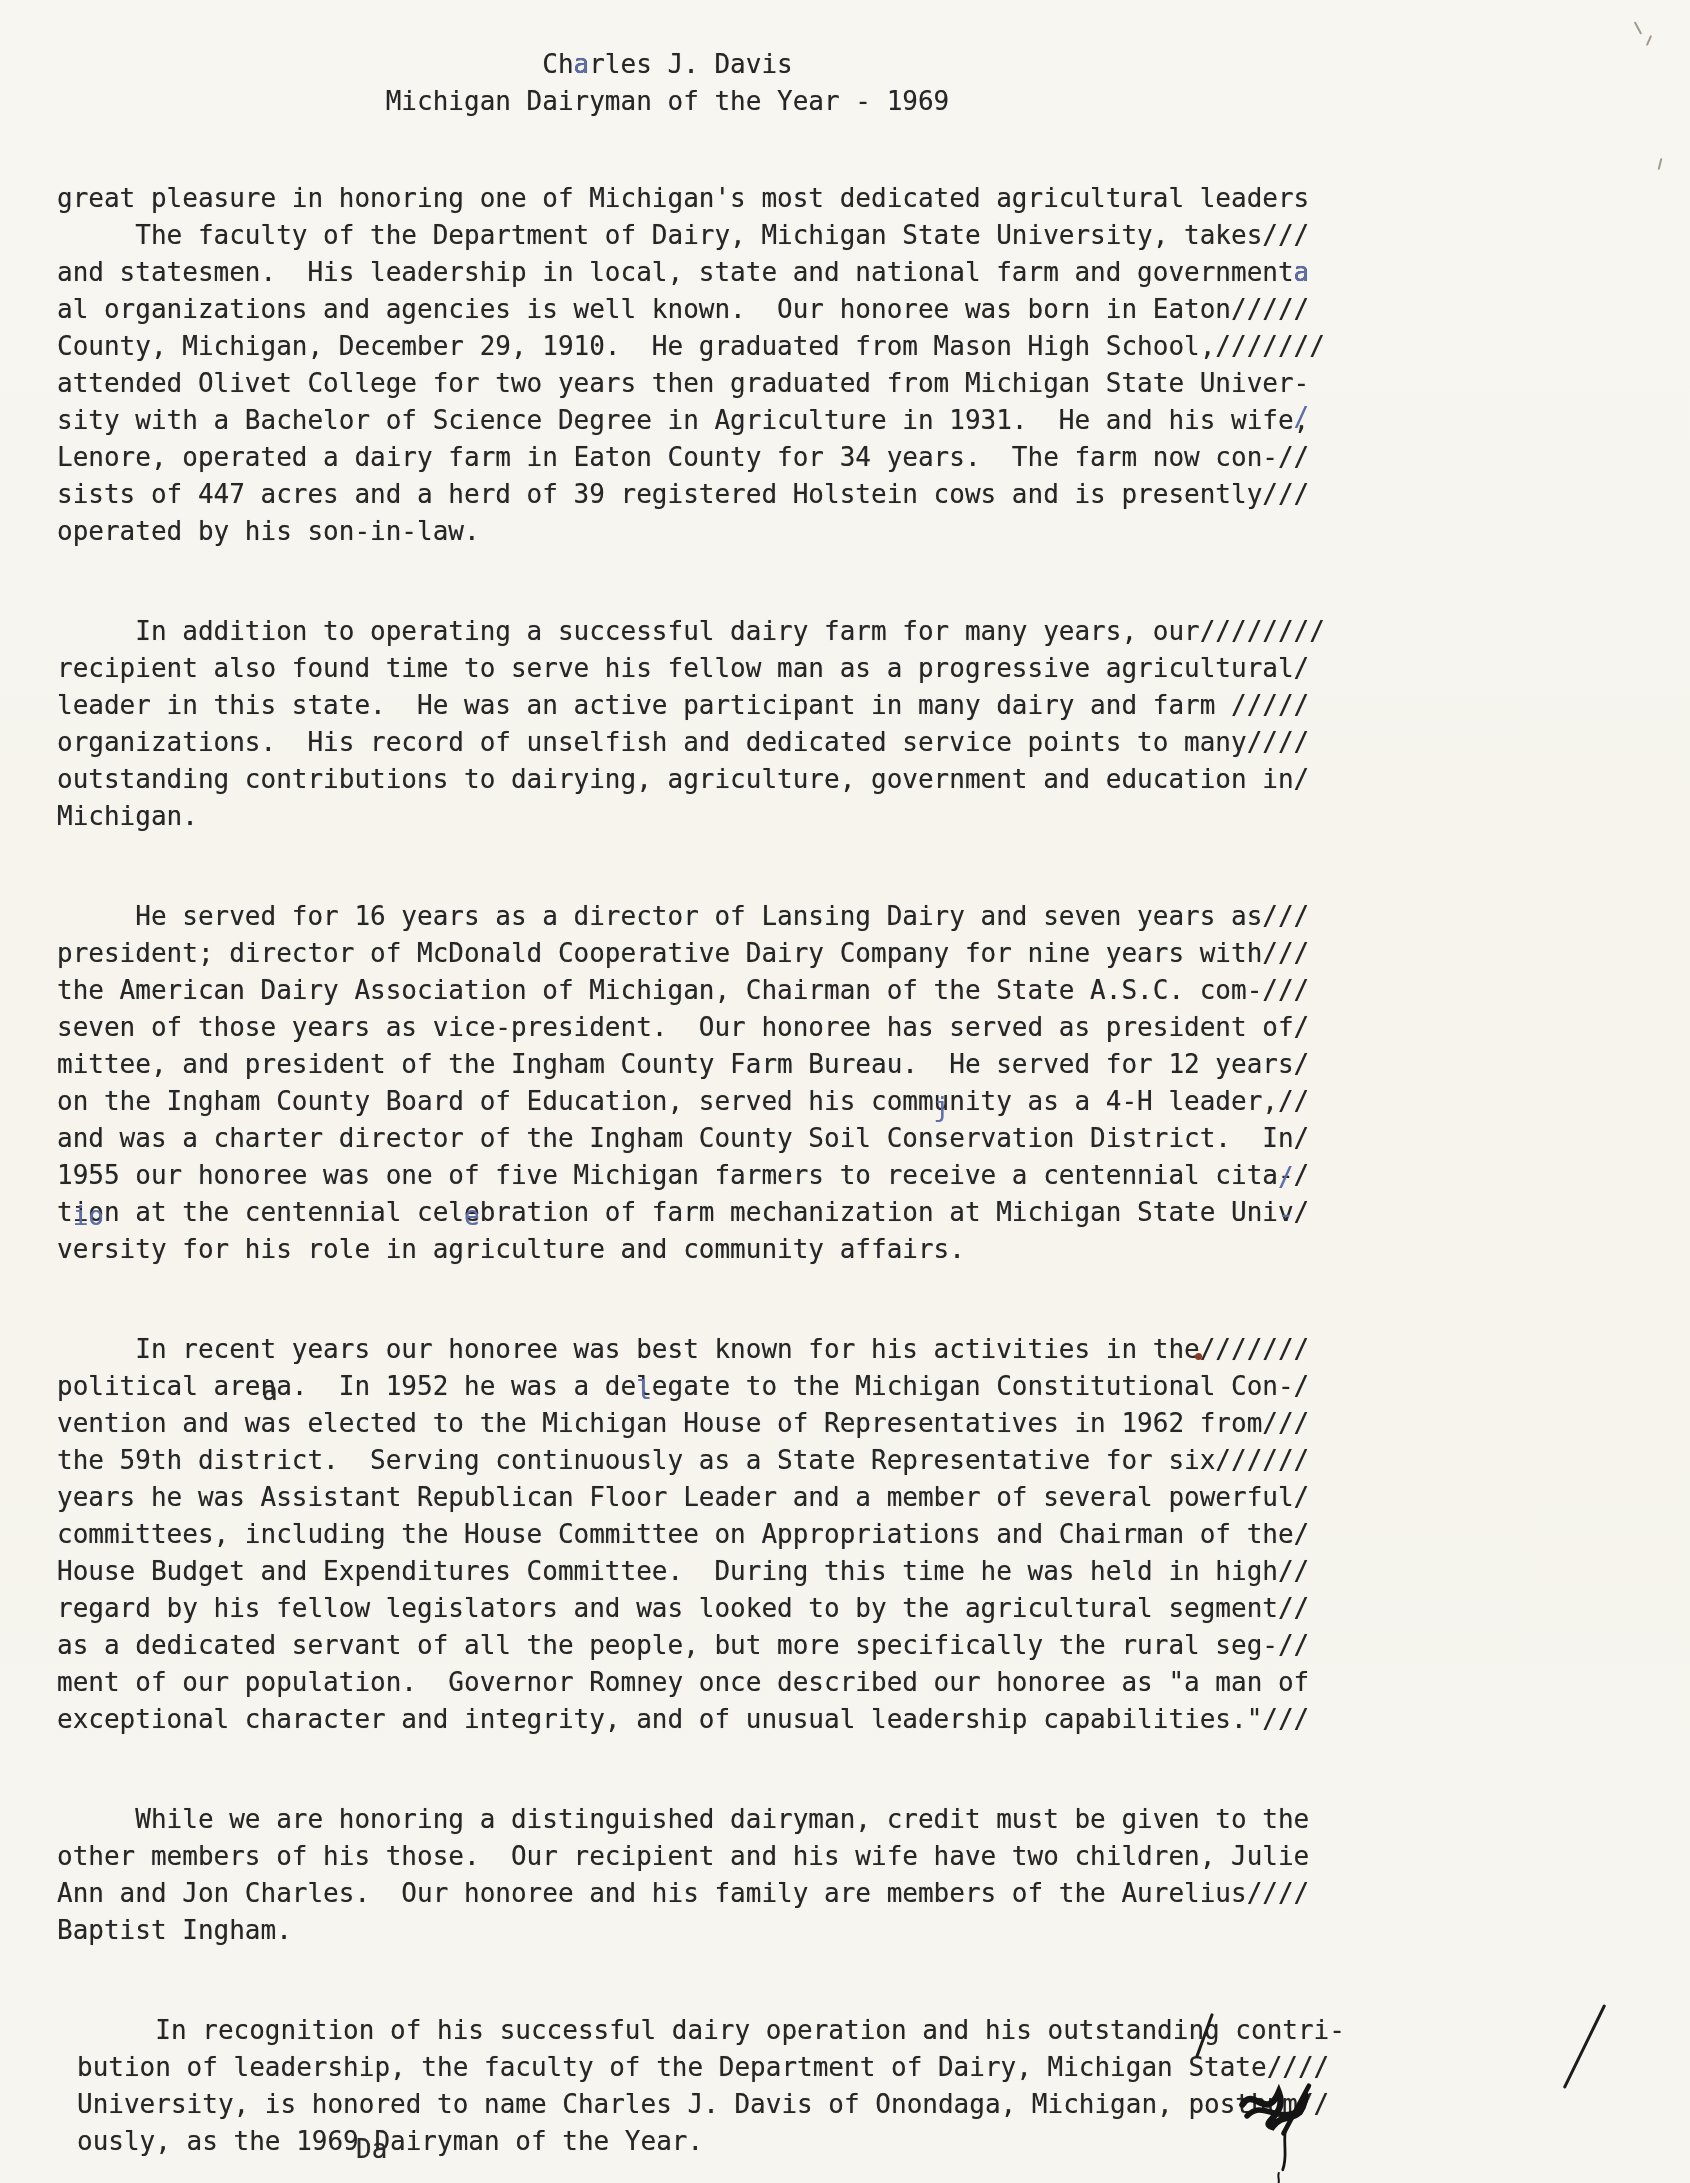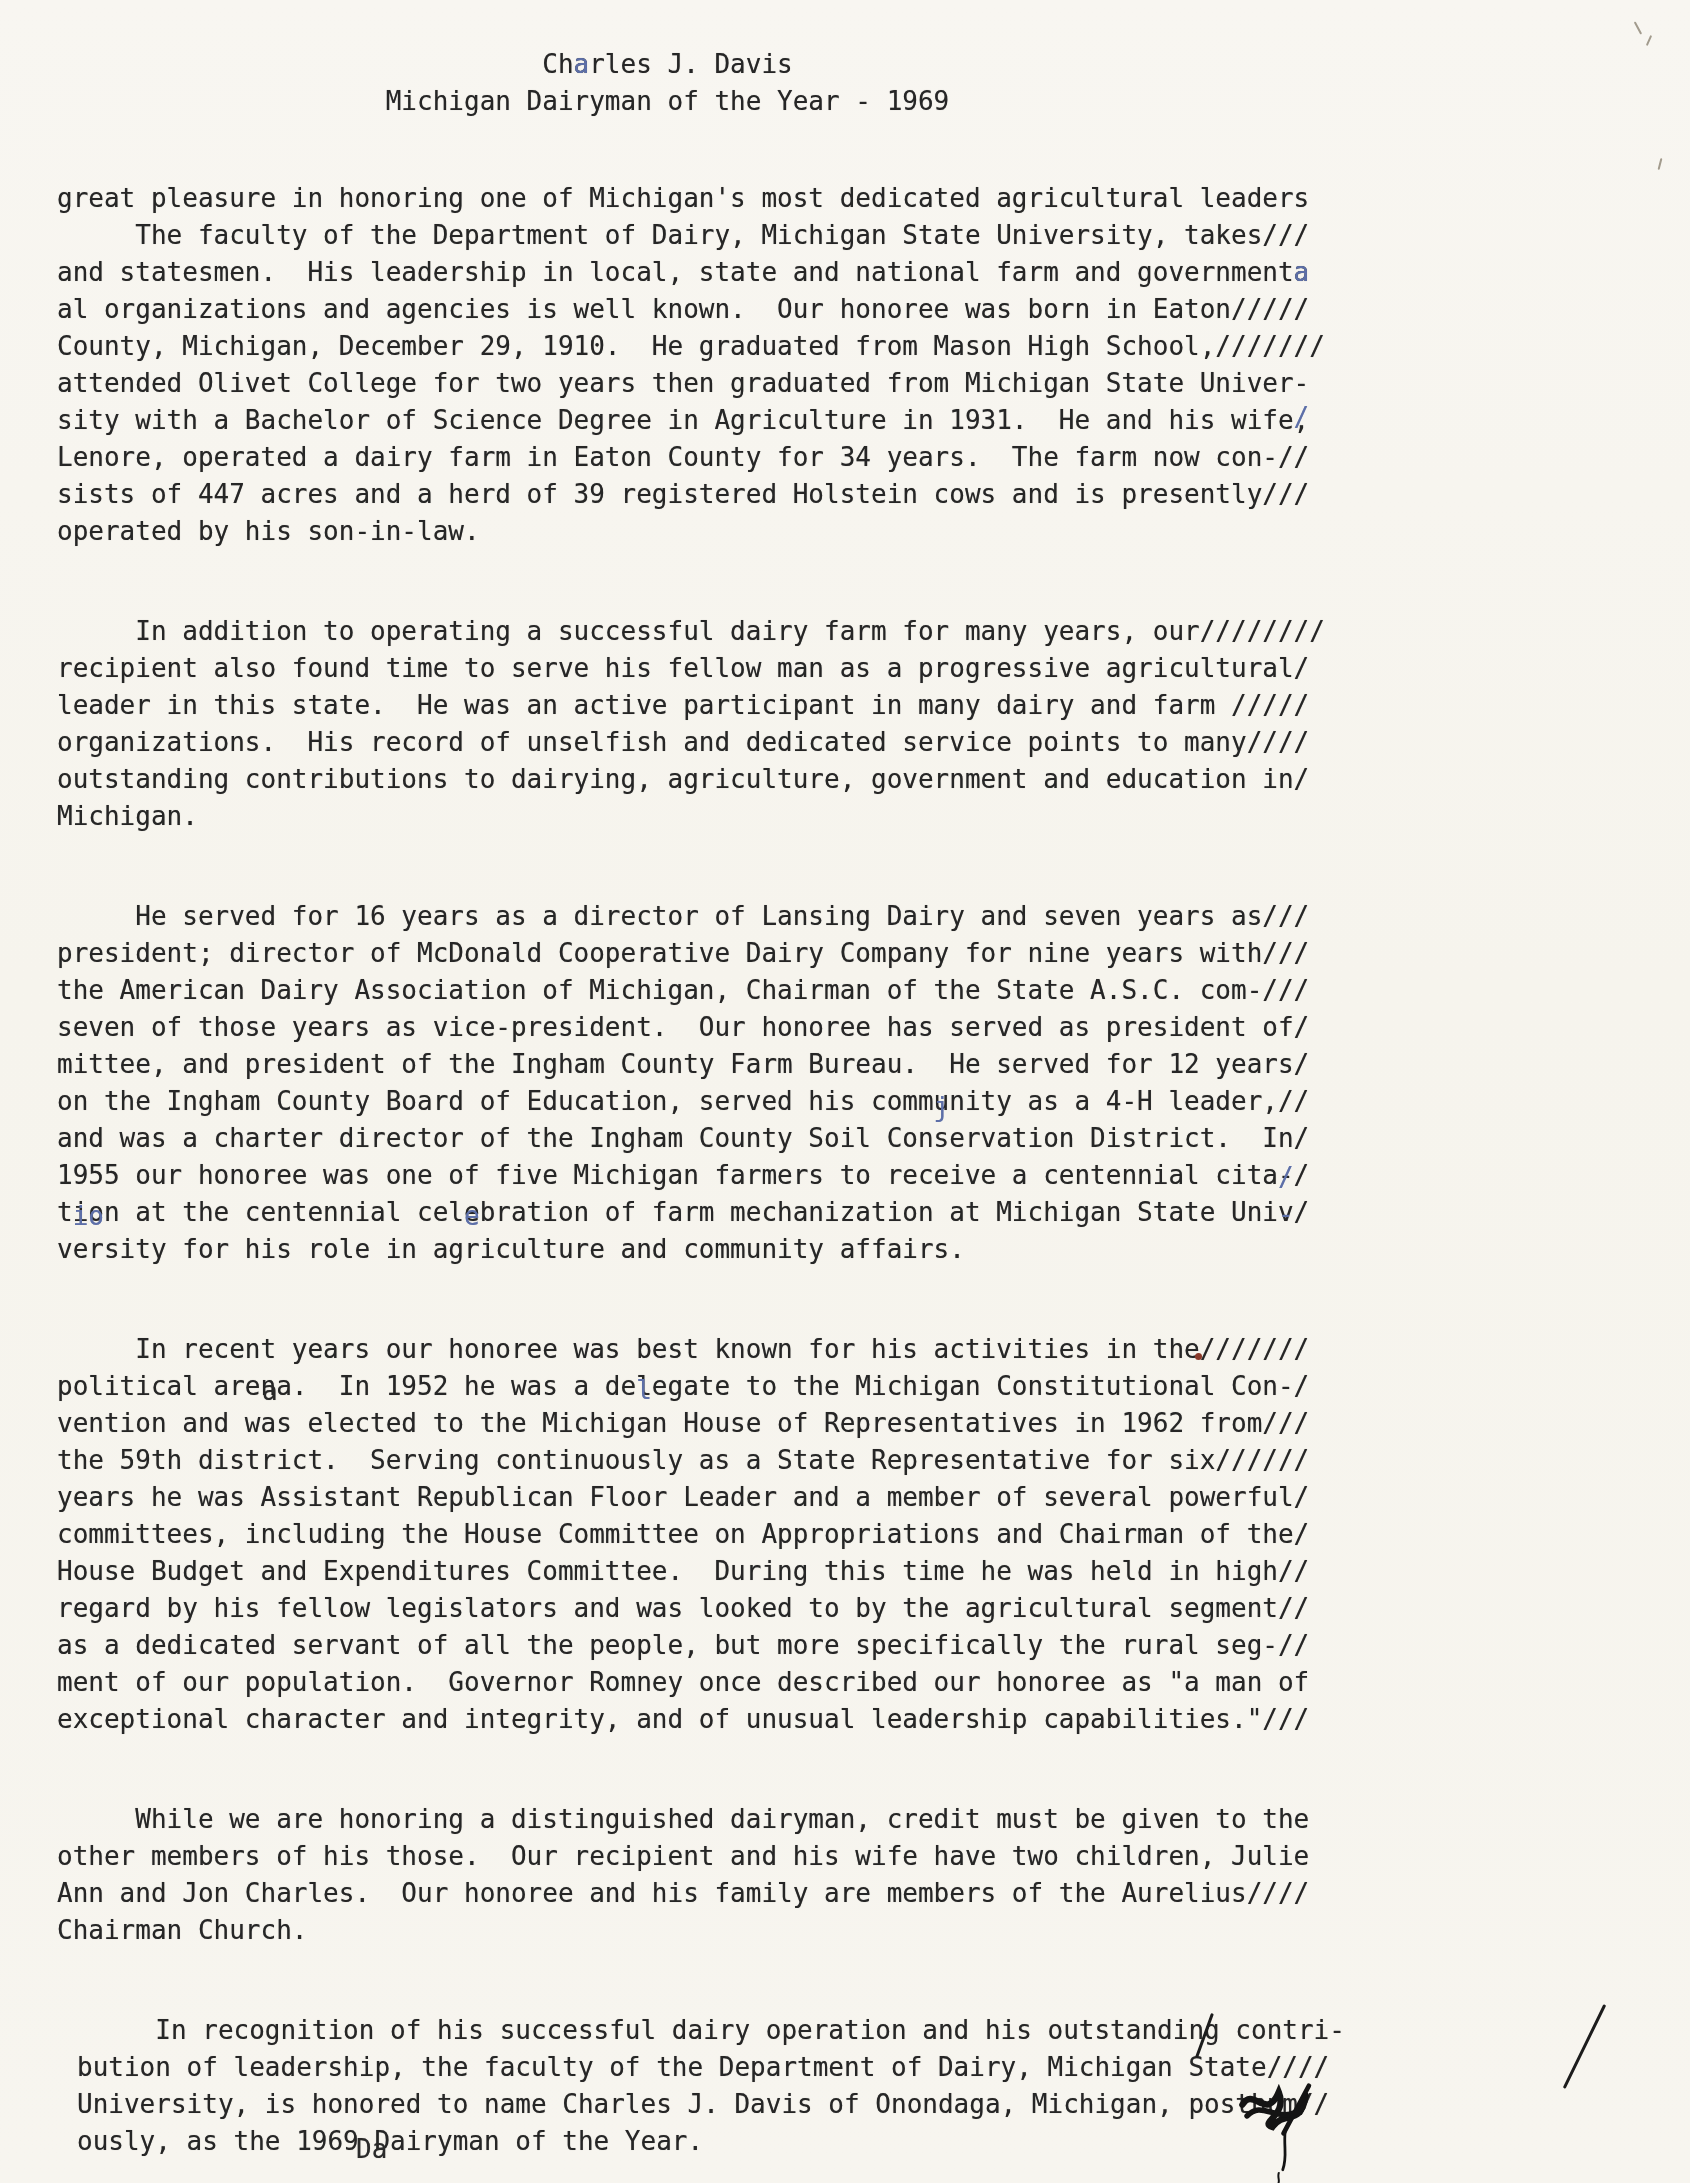--- a/index.html
+++ b/index.html
@@ -88,21 +88,21 @@
       <div class="line">regard by his fellow legislators and was looked to by the agricultural segment//</div>
       <div class="line">as a dedicated servant of all the people, but more specifically the rural seg-//</div>
       <div class="line">ment of our population.  Governor Romney once described our honoree as "a man of</div>
       <div class="line">exceptional character and integrity, and of unusual leadership capabilities."///</div>
     </div>
 
     <div class="para">
       <div class="line">     While we are honoring a distinguished dairyman, credit must be given to the</div>
       <div class="line">other members of his those.  Our recipient and his wife have two children, Julie</div>
       <div class="line">Ann and Jon Charles.  Our honoree and his family are members of the Aurelius////</div>
-      <div class="line">Chairman Church.</div>
+      <div class="line">Baptist Ingham.</div>
     </div>
 
     <div class="para">
       <div class="line">     In recognition of his successful dairy operation and his outstanding contri-</div>
       <div class="line">bution of leadership, the faculty of the Department of Dairy, Michigan State////</div>
       <div class="line">University, is honored to name Charles J. Davis of Onondaga, Michigan, posthum//</div>
       <div class="line">ously, as the 1969 Dairyman of the Year.</div>
     </div>
 
   </div>

